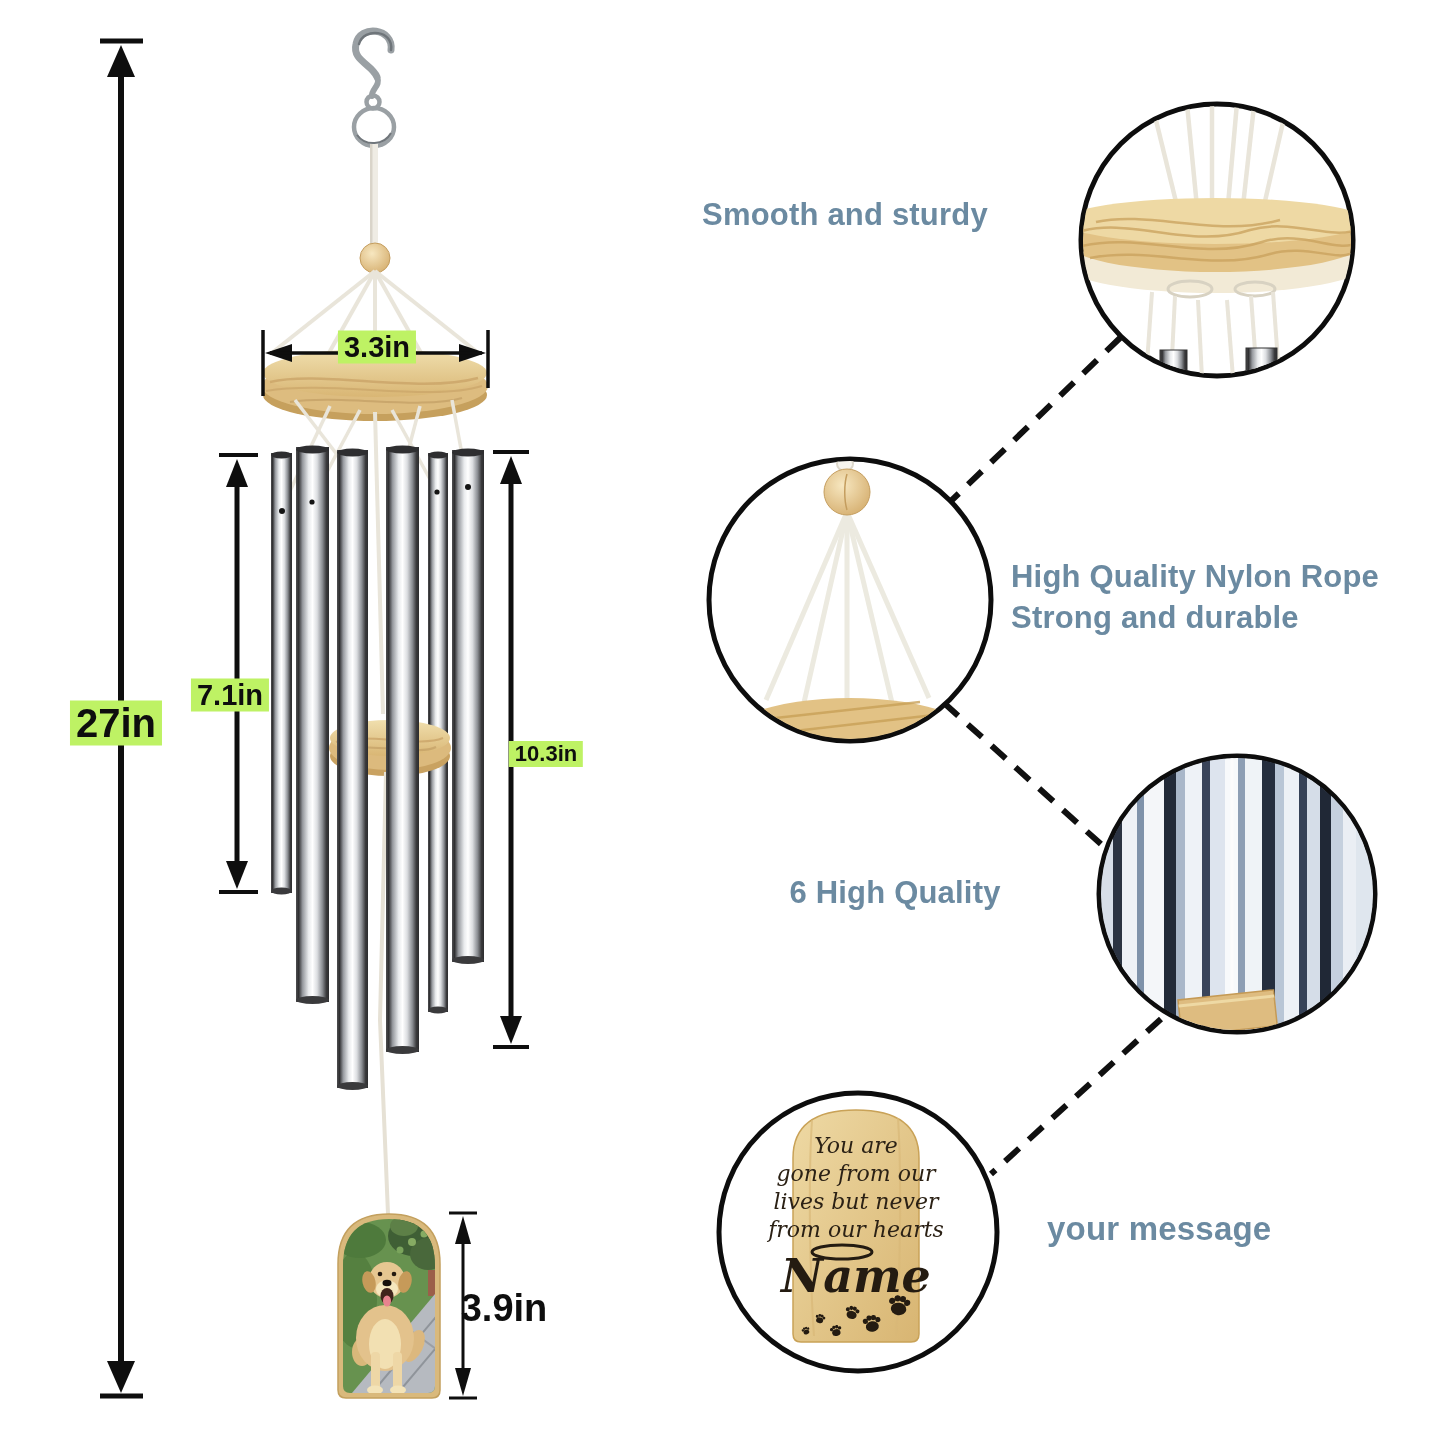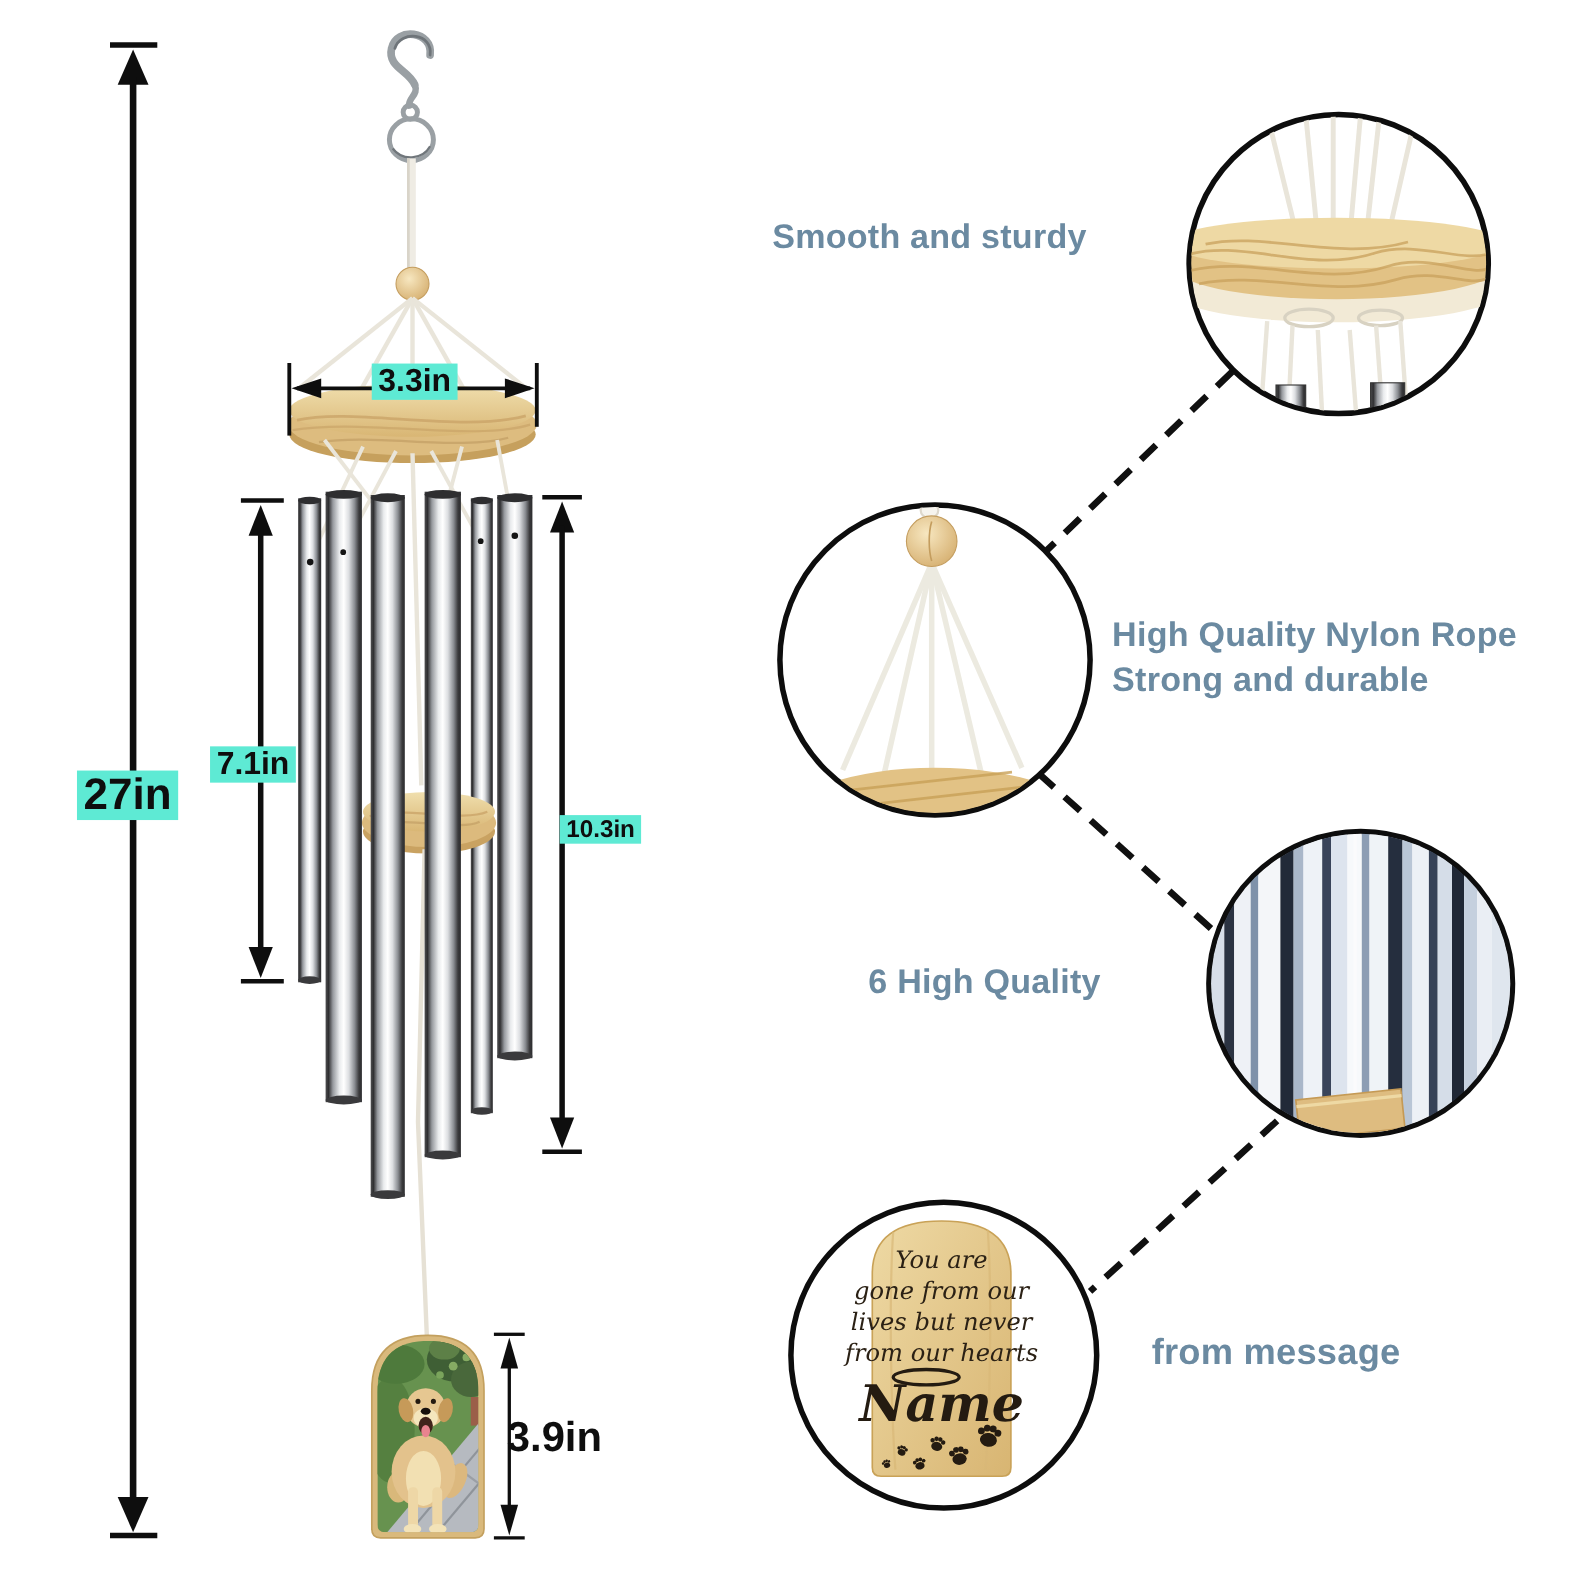--- a/index.html
+++ b/index.html
@@ -3,21 +3,21 @@
 <meta charset="utf-8">
 <style>
   html,body{margin:0;padding:0;background:#fff;}
   .canvas{
     position:relative;width:1445px;height:1445px;background:#ffffff;
     overflow:hidden;font-family:"Liberation Sans",sans-serif;
   }
   .layer{position:absolute;left:0;top:0;}
   .dim-label{
     position:absolute;transform:translate(-50%,-50%);
-    background:#5eead4;padding:0 6px;color:#0e0e0e;font-weight:600;
+    background:#bef264;padding:0 6px;color:#0e0e0e;font-weight:600;
     white-space:nowrap;z-index:5;
   }
   .dl-27{left:116px;top:686px;font-size:40px;margin-top:37px;}
   .dl-33{left:377px;top:347px;font-size:29px;}
   .dl-71{left:230px;top:673px;font-size:29px;margin-top:22px;}
   .dl-103{left:546px;top:754px;font-size:22px;}
   .dl-39{left:504px;top:1308px;font-size:38px;background:transparent;}
   .feature{
     position:absolute;color:#6b8aa1;font-weight:700;z-index:5;
     white-space:nowrap;letter-spacing:0.2px;
@@ -382,16 +382,16 @@
   <div>High Quality Nylon Rope</div>
   <div>Strong and durable</div>
 </div>
 <div class="feature f-smooth">
   <div>Smooth and sturdy</div>
 </div>
 <div class="feature f-tubes">
   <div>6 High Quality</div>
 </div>
 <div class="feature f-personalize">
-  <div>from message</div>
+  <div>your message</div>
 </div>
 
 </div>
 
 </body></html>

